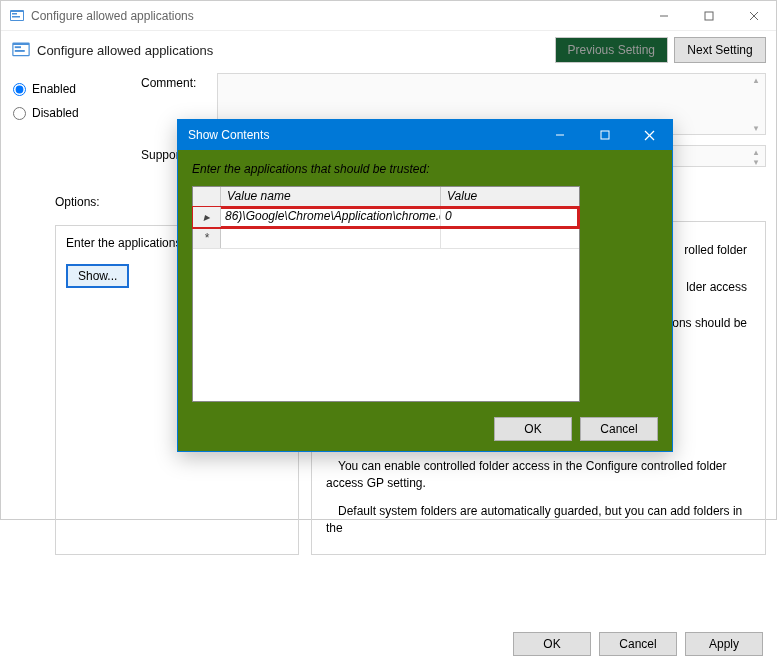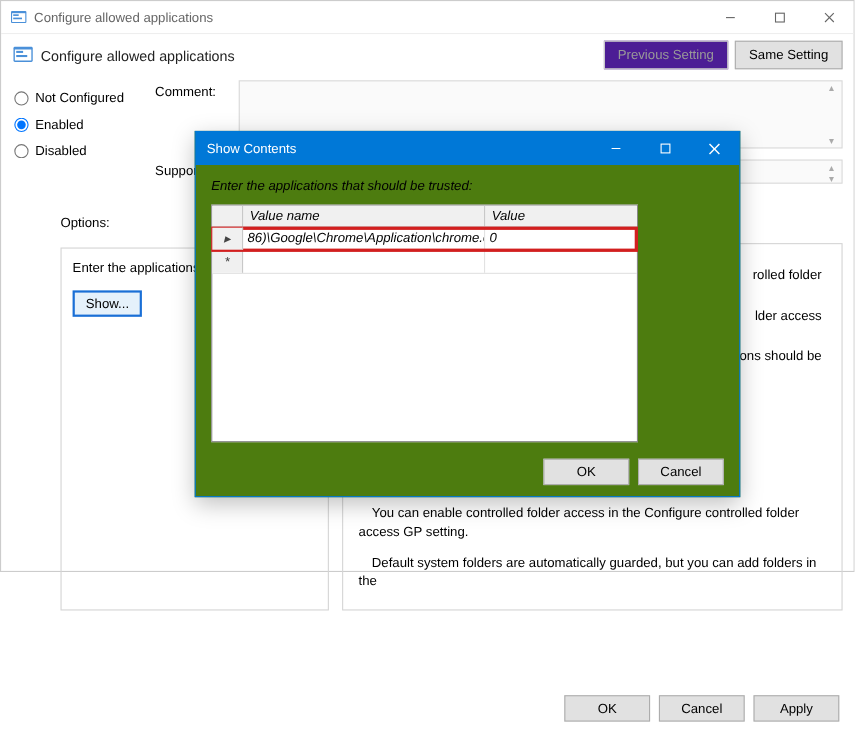--- a/index.html
+++ b/index.html
@@ -9,21 +9,21 @@
     .main-window { width: 777px; height: 520px; border: 1px solid #ccc; background: #fff; }
     .main-titlebar { height: 30px; display: flex; align-items: center; padding: 0 0 0 8px; border-bottom: 1px solid #eee; }
     .main-titlebar .title-icon { width: 16px; height: 16px; margin-right: 6px; }
     .main-titlebar .title-text { flex: 1; color: #666; }
     .main-titlebar .win-btn { width: 45px; height: 29px; display: flex; align-items: center; justify-content: center; color: #888; }
     
     .main-toolbar { padding: 6px 10px 10px 10px; display: flex; align-items: center; }
     .main-toolbar .tb-icon { width: 20px; height: 20px; margin-right: 6px; }
     .main-toolbar .tb-title { flex: 1; color: #222; font-size: 13px; }
     .main-toolbar .nav-btn { min-width: 92px; height: 26px; margin-left: 6px; border: 1px solid #adadad; background: #e1e1e1; padding: 0 12px; }
-    .main-toolbar .nav-btn:disabled { color: #999; background: #4c1d95; border-color: #c8c8c8; margin-left: 12px; }
+    .main-toolbar .nav-btn:disabled { color: #999; background: #14532d; border-color: #c8c8c8; margin-left: 12px; }
     
     .main-body { display: flex; padding: 0 10px 10px 10px; }
     .left-col { width: 130px; padding-top: 4px; }
     .radio-row { display: flex; align-items: center; height: 24px; }
     .radio-row input { margin: 0 6px 0 2px; }
     
     .mid-col { flex: 1; }
     .form-row { display: flex; margin-bottom: 10px; }
     .form-label { width: 76px; padding-top: 3px; }
     .comment-box, .supported-box { flex: 1; height: 62px; border: 1px solid #d9d9d9; background: #fafafa; position: relative; }
@@ -106,29 +106,25 @@
     <span class="tb-icon">
       <svg width="20" height="20" viewBox="0 0 16 16">
           <rect x="1" y="2" width="14" height="11" fill="#4a90d9" rx="1"></rect>
           <rect x="2" y="4" width="12" height="8" fill="#fff"></rect>
           <rect x="3" y="5" width="5" height="1.5" fill="#4a90d9"></rect>
           <rect x="3" y="8" width="8" height="1.5" fill="#4a90d9"></rect>
         </svg>
     </span>
     <span class="tb-title">Configure allowed applications</span>
     <button class="nav-btn" disabled="">Previous Setting</button>
-    <button class="nav-btn">Same Setting</button>
+    <button class="nav-btn">Next Setting</button>
   </div>
 
   <div class="main-body">
     <div class="left-col">
-      <label class="radio-row">
-        <input type="radio" name="st" style="">
-        <span>Not Configured</span>
-      </label>
       <label class="radio-row">
         <input type="radio" name="st" checked="" style="">
         <span>Enabled</span>
       </label>
       <label class="radio-row">
         <input type="radio" name="st" style="">
         <span>Disabled</span>
       </label>
     </div>
     <div class="mid-col">

